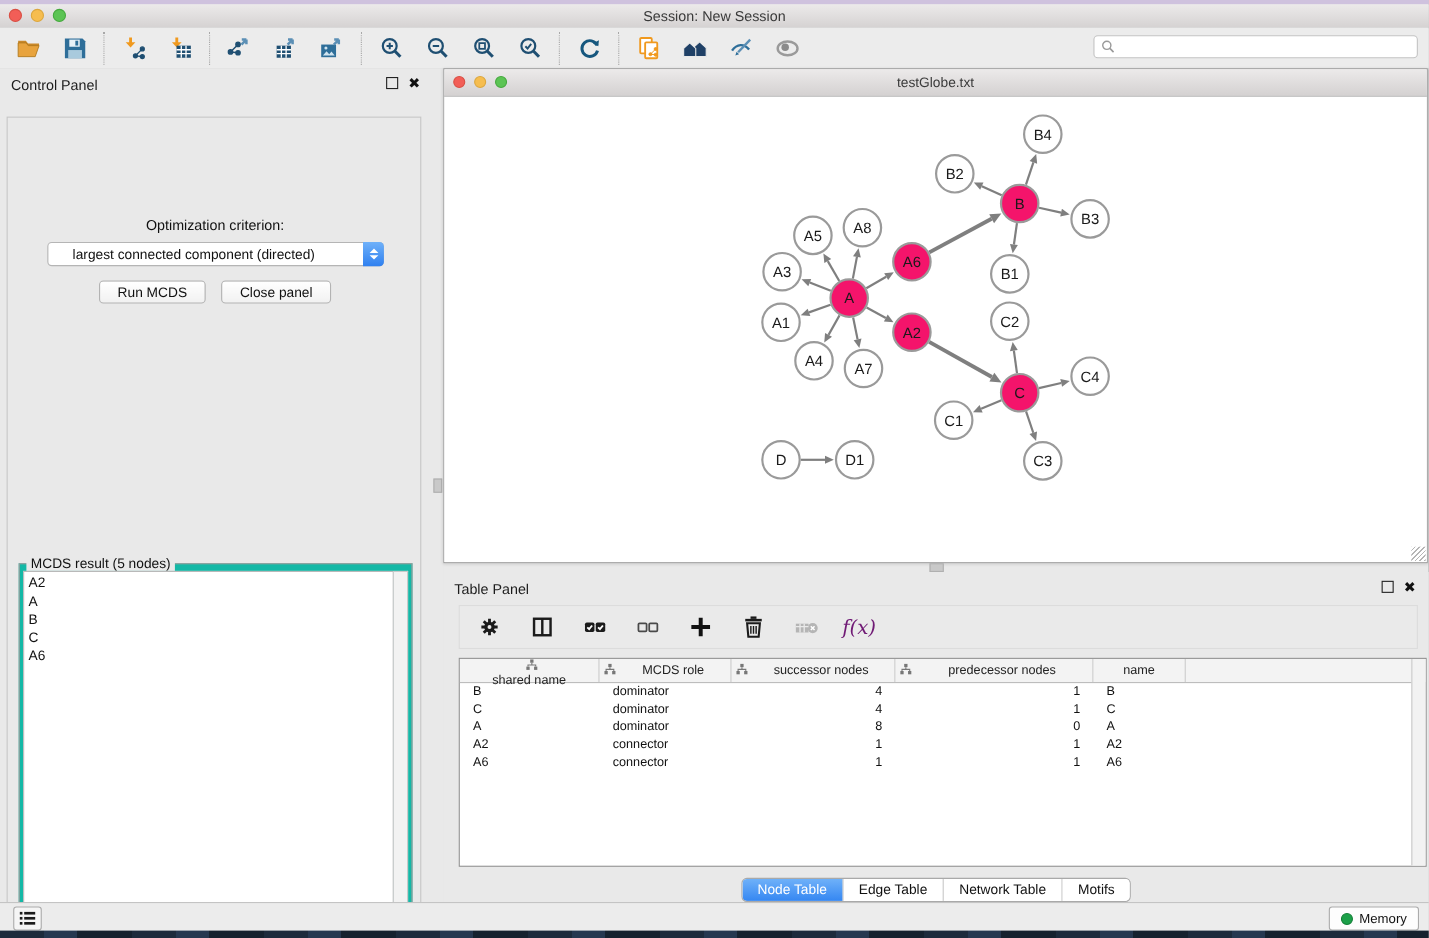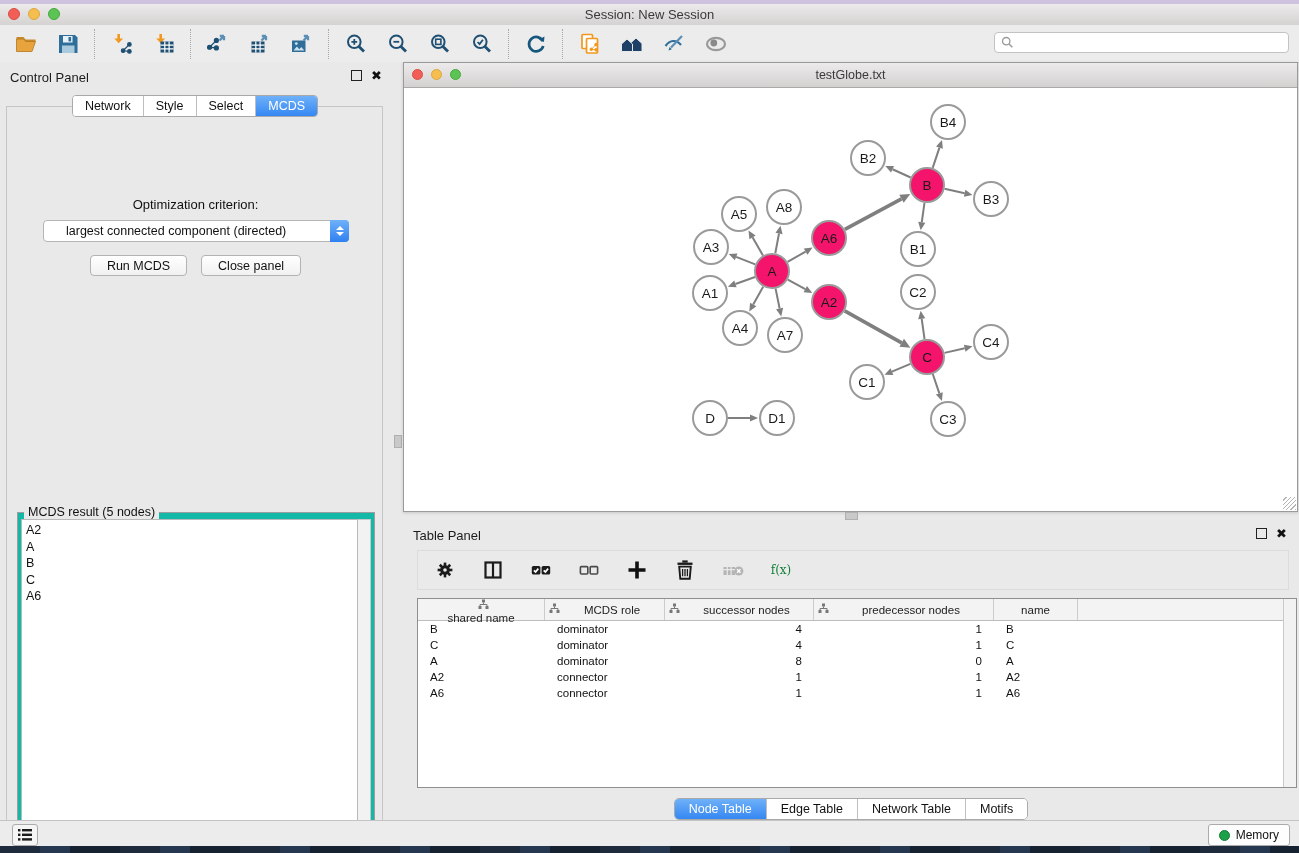--- a/index.html
+++ b/index.html
@@ -73,21 +73,21 @@
   .nw-canvas{position:absolute;left:0;top:25px;width:893px;height:423px;background:#fff;overflow:hidden;}
   .resize-grip{position:absolute;right:1px;bottom:1px;width:13px;height:13px;
       background:repeating-linear-gradient(135deg,transparent 0 2px,#b5b5b5 2px 3px);}
   .sash-thumb-h{position:absolute;left:845px;top:512px;width:11px;height:6px;background:#c9c9c9;border:1px solid #b0b0b0;}
   
   .table-panel{position:absolute;left:403px;top:520px;width:896px;height:300px;background:#e9e9e9;}
   .tp-header{position:absolute;left:0;top:0;width:100%;height:24px;}
   .tp-toolbar{position:absolute;left:14px;top:30px;right:10px;height:40px;background:#eaeaea;
       border:1px solid #dcdcdc;display:flex;align-items:center;gap:22px;padding-left:14px;box-sizing:border-box;}
   .tp-btn{width:26px;height:26px;display:flex;align-items:center;justify-content:center;}
-  .fx-glyph{font-family:"DejaVu Serif","Liberation Serif",serif;font-size:12px;color:#15803d;}
+  .fx-glyph{font-family:"DejaVu Serif","Liberation Serif",serif;font-style:italic;font-size:18px;color:#701a75;}
   .table-wrap{position:absolute;left:14px;top:78px;right:2px;height:190px;background:#fff;border:1px solid #8f8f8f;
       box-sizing:border-box;overflow:hidden;}
   .thead{display:flex;height:21px;background:#f3f3f3;border-bottom:1px solid #bdbdbd;}
   .th{display:flex;align-items:center;border-right:1px solid #cccccc;box-sizing:border-box;font-size:11.5px;color:#222;}
   .th .th-label{flex:1;text-align:center;}
   .th svg{margin-left:4px;}
   .trow{display:flex;height:16px;align-items:center;}
   .td{font-size:11.5px;color:#111;box-sizing:border-box;white-space:nowrap;overflow:hidden;}
   .td.left{padding-left:12px;text-align:left;}
   .td.right{padding-right:12px;text-align:right;}
@@ -305,28 +305,20 @@
         <span class="result-legend">MCDS result (5 nodes)</span>
         <div class="result-list" id="result-list">
             <div class="result-item">A2</div>
             <div class="result-item">A</div>
             <div class="result-item">B</div>
             <div class="result-item">C</div>
             <div class="result-item">A6</div>
           </div>
         <div class="result-scroll"></div>
       </div>
-    </div>
-    <div class="cp-tabs">
-      <div class="seg" id="cp-tab-seg">
-          <div class="seg-btn">Network</div>
-          <div class="seg-btn">Style</div>
-          <div class="seg-btn">Select</div>
-          <div class="seg-btn active">MCDS</div>
-        </div>
     </div>
   </div>
 
   <div class="v-sash">
     <div class="sash-thumb-v"></div>
   </div>
 
   <div class="net-window">
     <div class="nw-titlebar">
       <div class="lights small" style="top:6px;">

